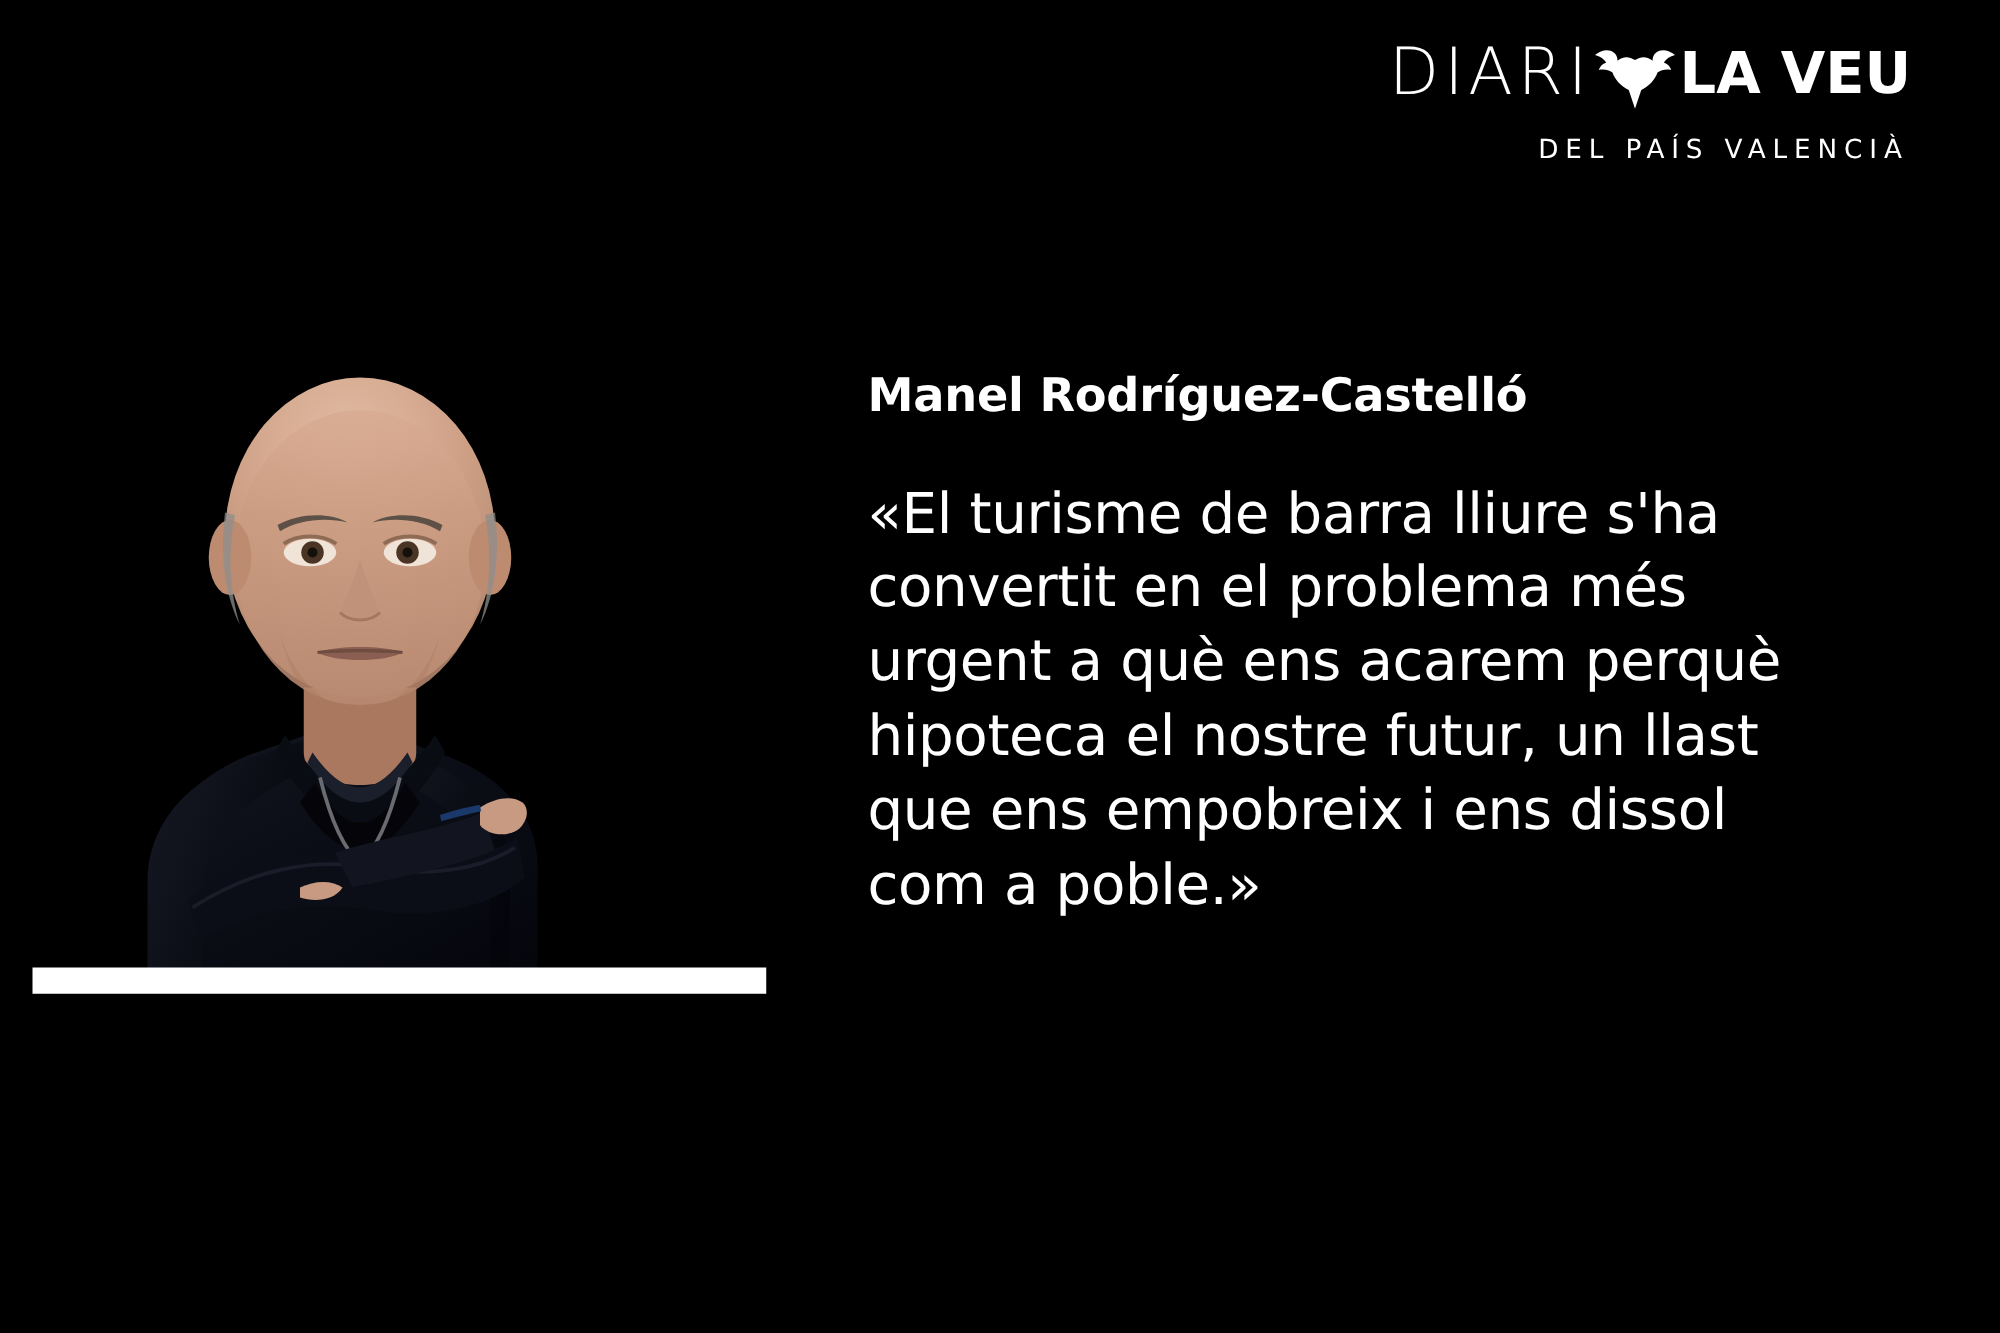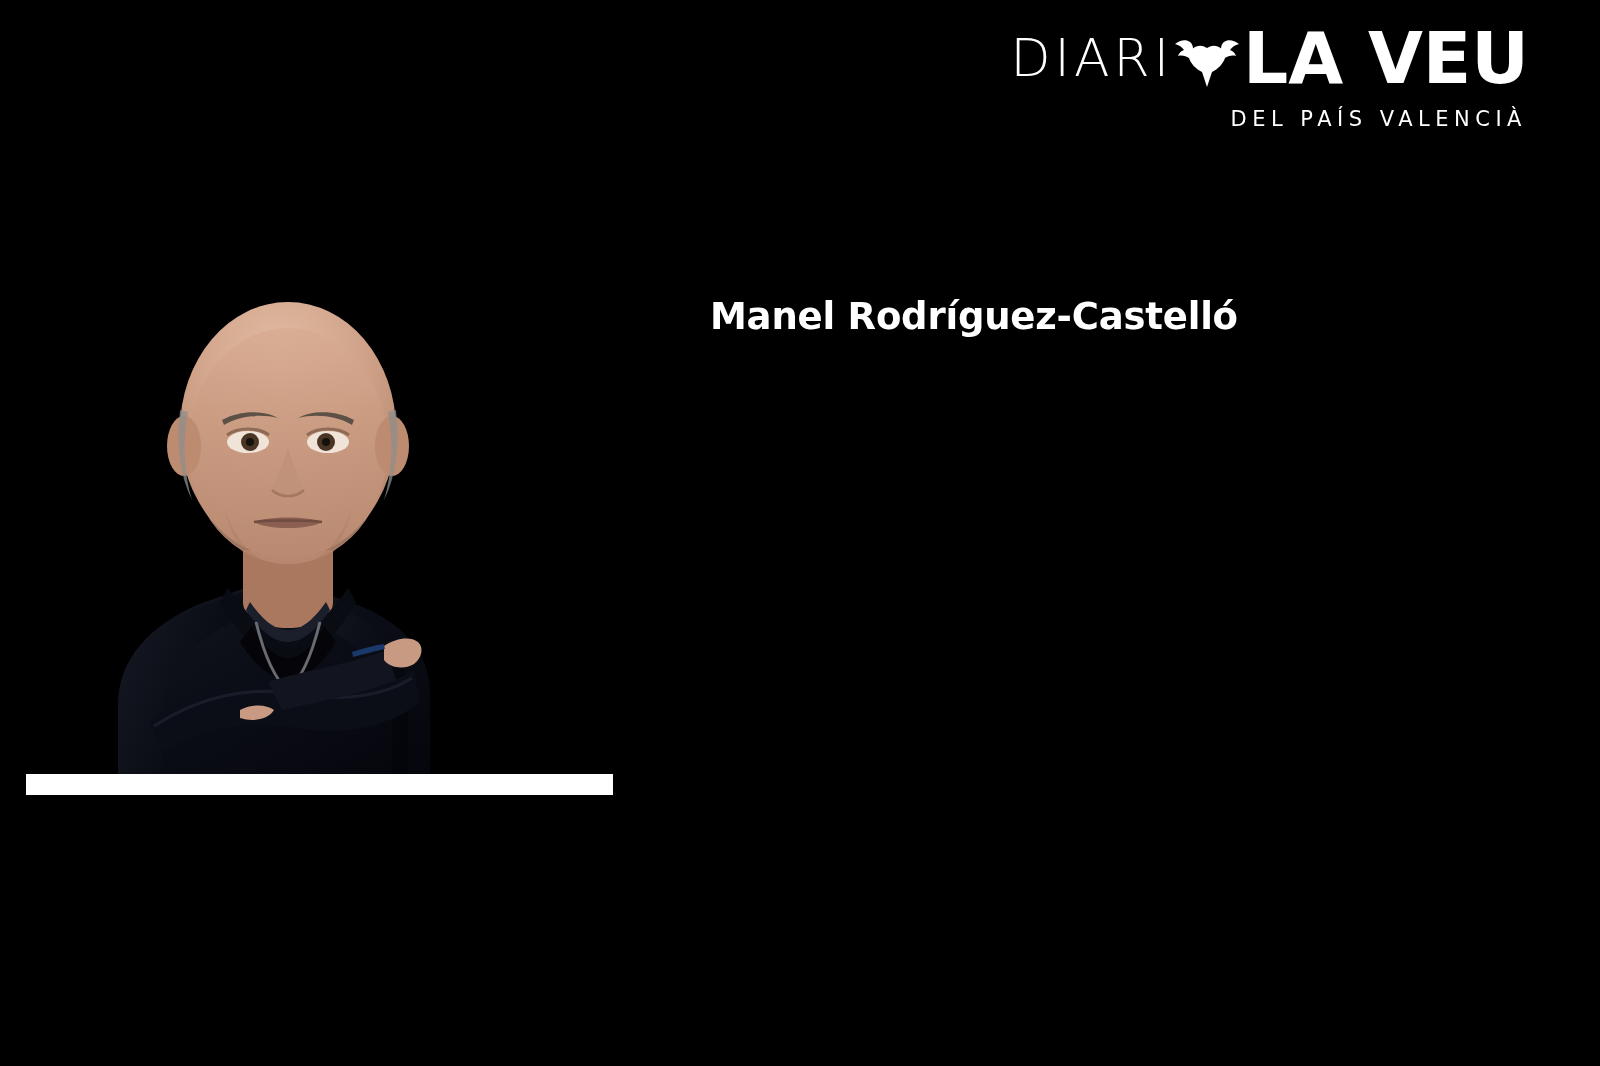--- a/index.html
+++ b/index.html
@@ -43,21 +43,21 @@
     padding-bottom: 3px;
   }
   .logo-bat {
     width: 72px;
     height: 56px;
     display: block;
     margin: 0 -4px 0 -6px;
   }
   .logo-laveu {
     font-family: "DejaVu Sans", "Liberation Sans", sans-serif;
-    font-size: 71px;
+    font-size: 46px;
     font-weight: 700;
     letter-spacing: 0px;
     color: #ffffff;
     line-height: 1;
     padding-bottom: 2px;
   }
   .logo-sub {
     margin-top: 21px;
     font-family: "DejaVu Sans", "Liberation Sans", sans-serif;
     font-size: 21px;
@@ -83,21 +83,21 @@
     left: 26px;
     top: 774px;
     width: 587px;
     height: 21px;
     background: #ffffff;
   }
 
   
   .textblock {
     position: absolute;
-    left: 710px;
+    left: 694px;
     top: 296px;
     width: 790px;
   }
   .speaker-name {
     font-family: "DejaVu Sans", "Liberation Sans", sans-serif;
     font-size: 37px;
     font-weight: 700;
     color: #ffffff;
     line-height: 1.15;
     letter-spacing: -0.2px;
@@ -231,15 +231,16 @@
       <path d="M240,460 C252,454 266,454 274,460 C268,470 252,472 240,468 Z" fill="#c79a81"></path>
 
       <path d="M352,402 C364,398 376,395 384,394 L385,399 C376,401 364,404 353,407 Z" fill="#1c3d73" opacity="0.9"></path>
     </svg>
   </div>
 
   <div class="underline-bar"></div>
 
   <div class="textblock">
     <h1 class="speaker-name">Manel Rodríguez-Castelló</h1>
+    <blockquote class="quote">«El turisme de barra lliure s'ha convertit en el problema més urgent a què ens acarem perquè hipoteca el nostre futur, un llast que ens empobreix i ens dissol com a poble.»</blockquote>
   </div>
 
 </div>
 
 </body></html>

